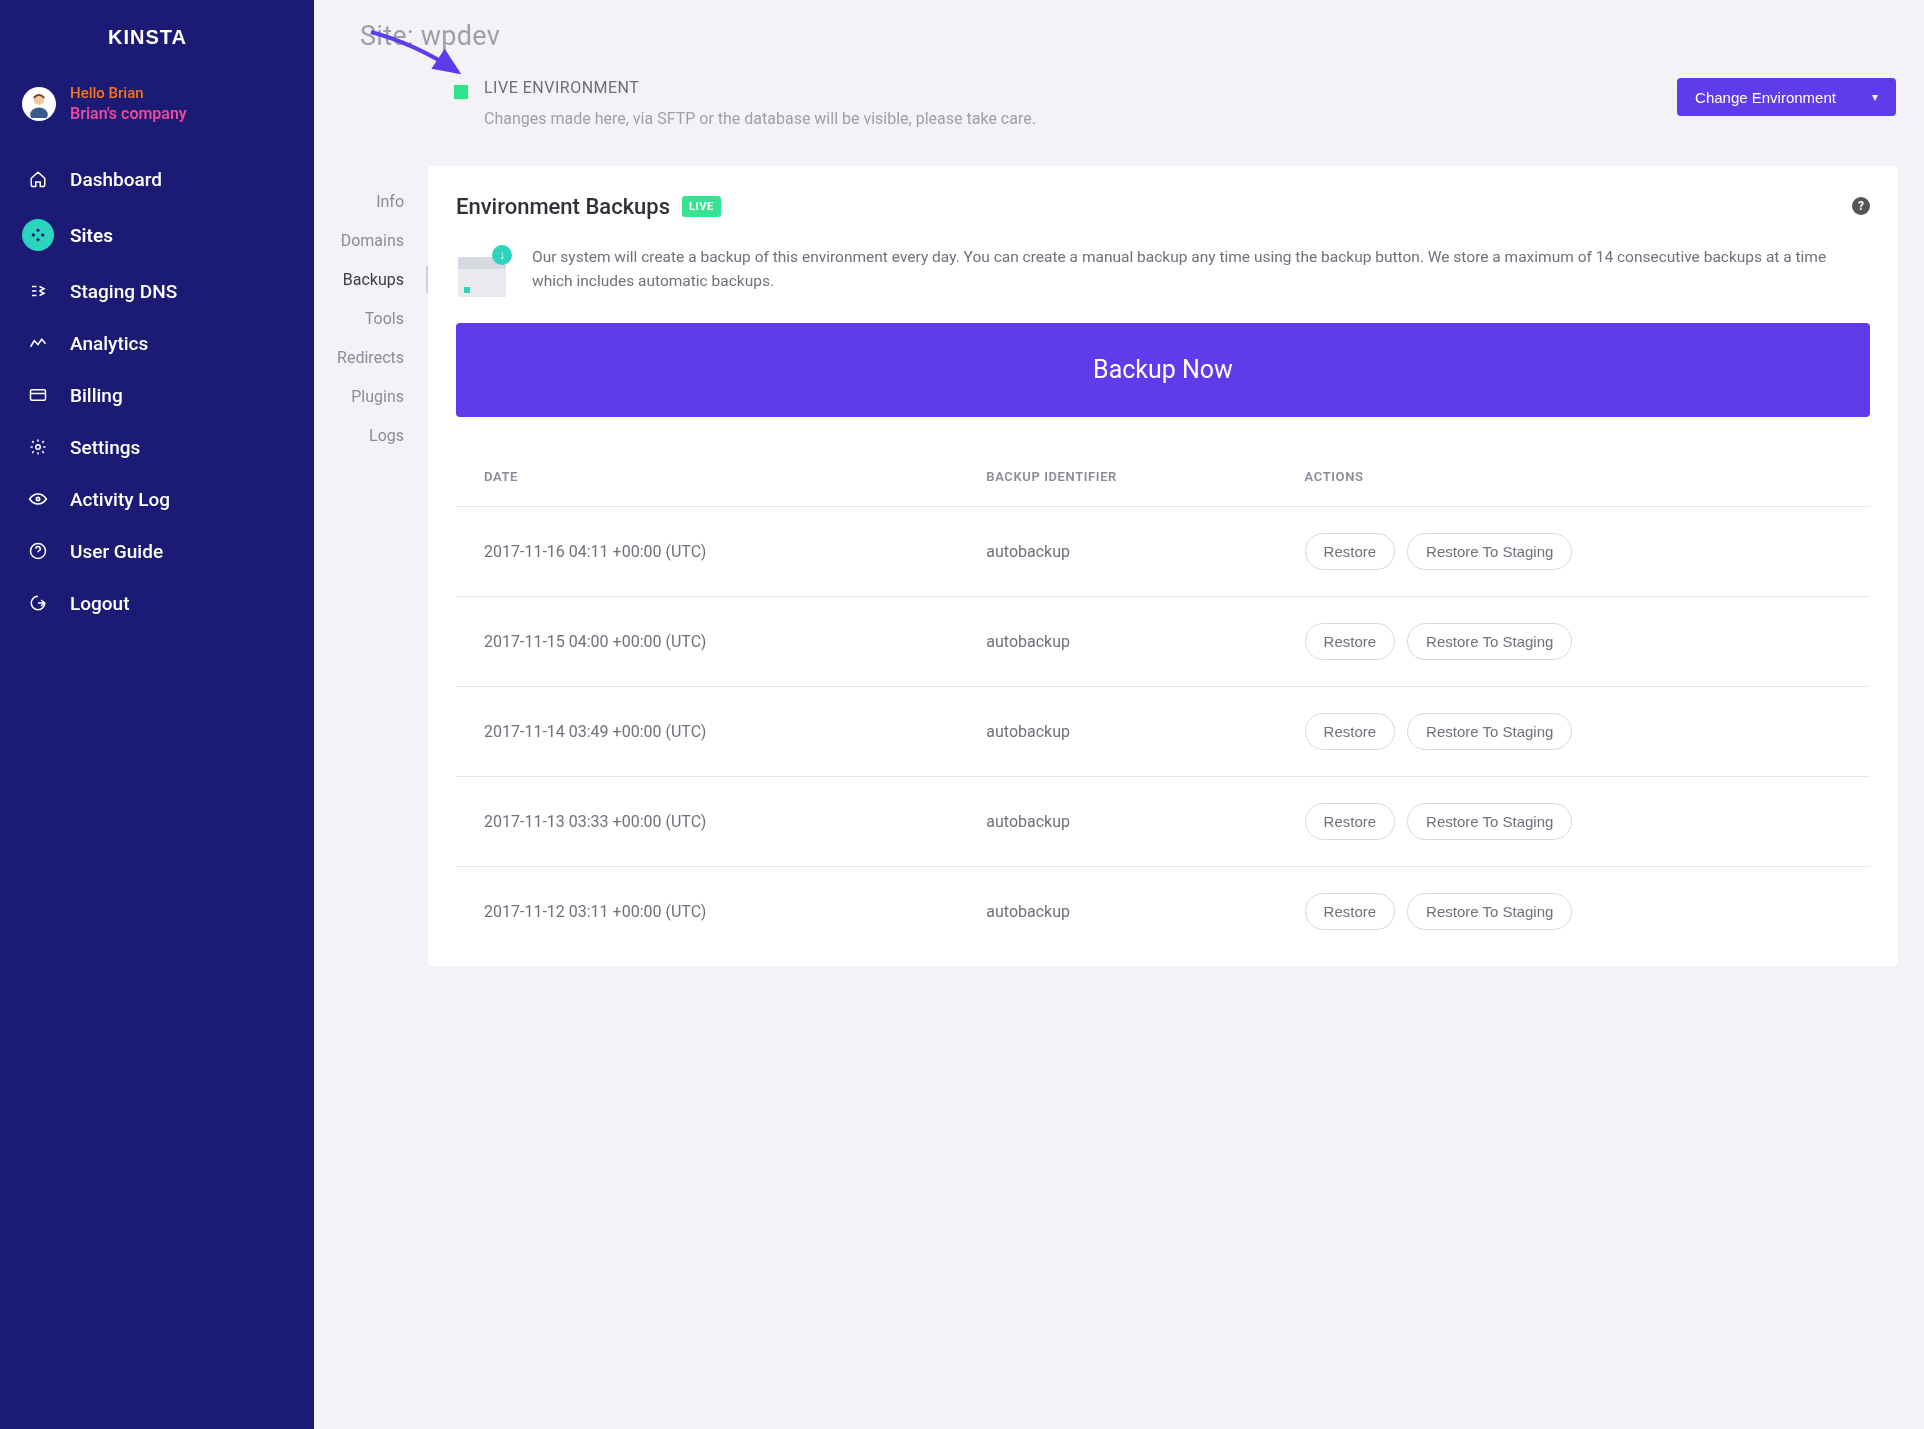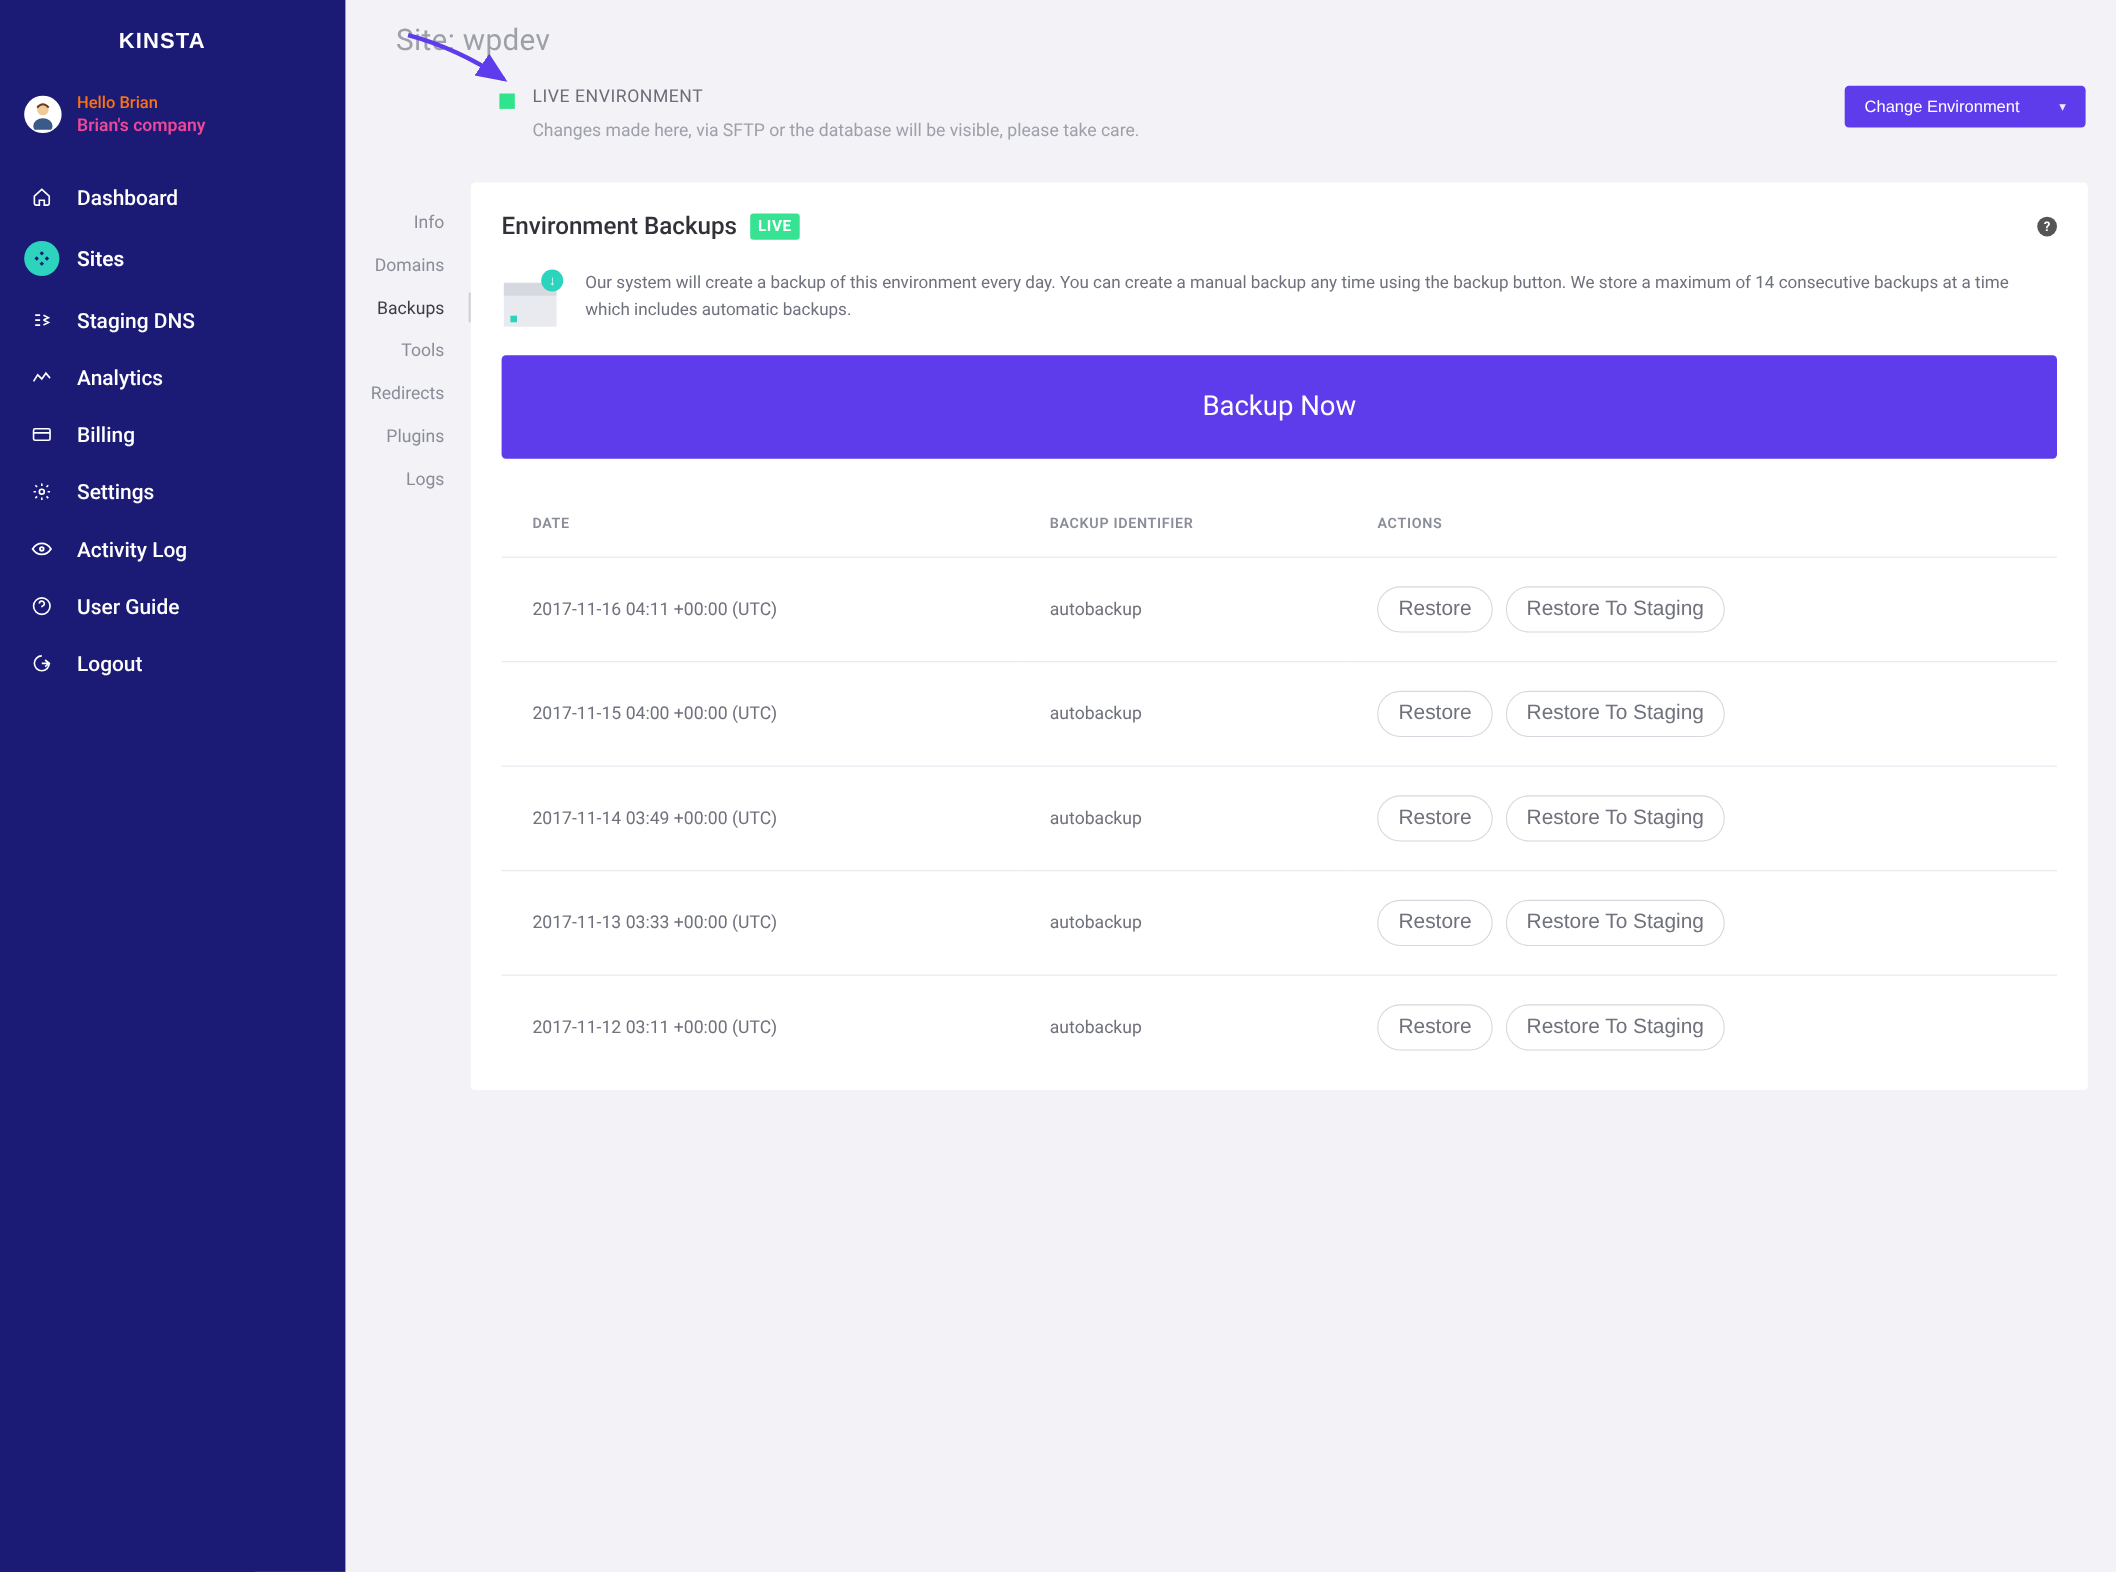--- a/index.html
+++ b/index.html
@@ -78,21 +78,21 @@
     content:"";position:absolute;right:0;top:6px;bottom:6px;width:2px;background:#d0d0d9;
   }
   .panel{
     background:var(--panel);border-radius:4px;flex:1;min-width:0;
     margin-right:14px;padding:28px 28px 10px;
   }
   .panel-head{display:flex;align-items:center;justify-content:space-between;}
   .panel-head-left{display:flex;align-items:center;gap:12px;}
   .panel-title{font-size:22px;font-weight:500;color:#313139;}
   .live-badge{
-    background:var(--badge-green-light);color:#fff;font-size:14px;font-weight:700;
+    background:var(--badge-green-light);color:#fff;font-size:11px;font-weight:700;
     letter-spacing:.5px;border-radius:3px;padding:4px 7px;
   }
   .help{
     width:18px;height:18px;border-radius:50%;background:#555;color:#fff;
     display:flex;align-items:center;justify-content:center;font-size:12px;font-weight:700;cursor:pointer;
   }
   .desc-row{display:flex;gap:20px;align-items:flex-start;margin-top:26px;}
   .desc-icon{flex:0 0 56px;height:52px;position:relative;}
   .desc-icon .box{width:48px;height:28px;background:#e9eaef;position:absolute;bottom:0;left:2px;}
   .desc-icon .top{width:48px;height:12px;background:#d7d9e0;position:absolute;bottom:28px;left:2px;}
@@ -114,21 +114,21 @@
     letter-spacing:.6px;padding:12px 0 22px 28px;
   }
   .table td{
     padding:26px 0 26px 28px;border-top:1px solid var(--border);
     color:#6f717c;font-size:16px;vertical-align:middle;
   }
   .table td.actions{text-align:left;white-space:nowrap;}
   .pill{
     display:inline-flex;align-items:center;justify-content:center;
     border:1px solid #d6d8df;border-radius:999px;padding:9px 18px;
-    color:#6f717c;font-size:19px;cursor:pointer;background:#fff;margin-right:12px;
+    color:#6f717c;font-size:15px;cursor:pointer;background:#fff;margin-right:12px;
   }
   .pill:last-child{margin-right:0;}
   .arrow-annot{
     position:absolute;left:366px;top:24px;width:100px;height:60px;
     pointer-events:none;
   }
 </style>
 </head>
 <body>
 

